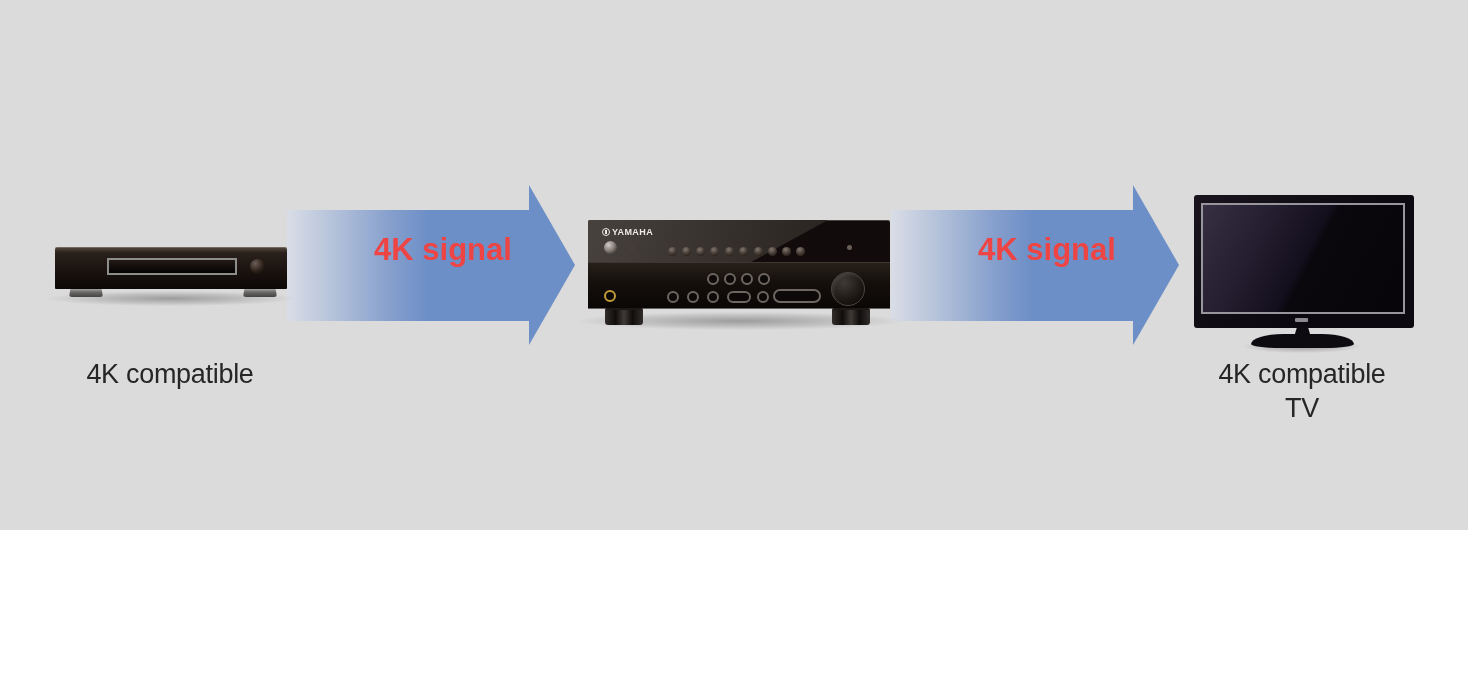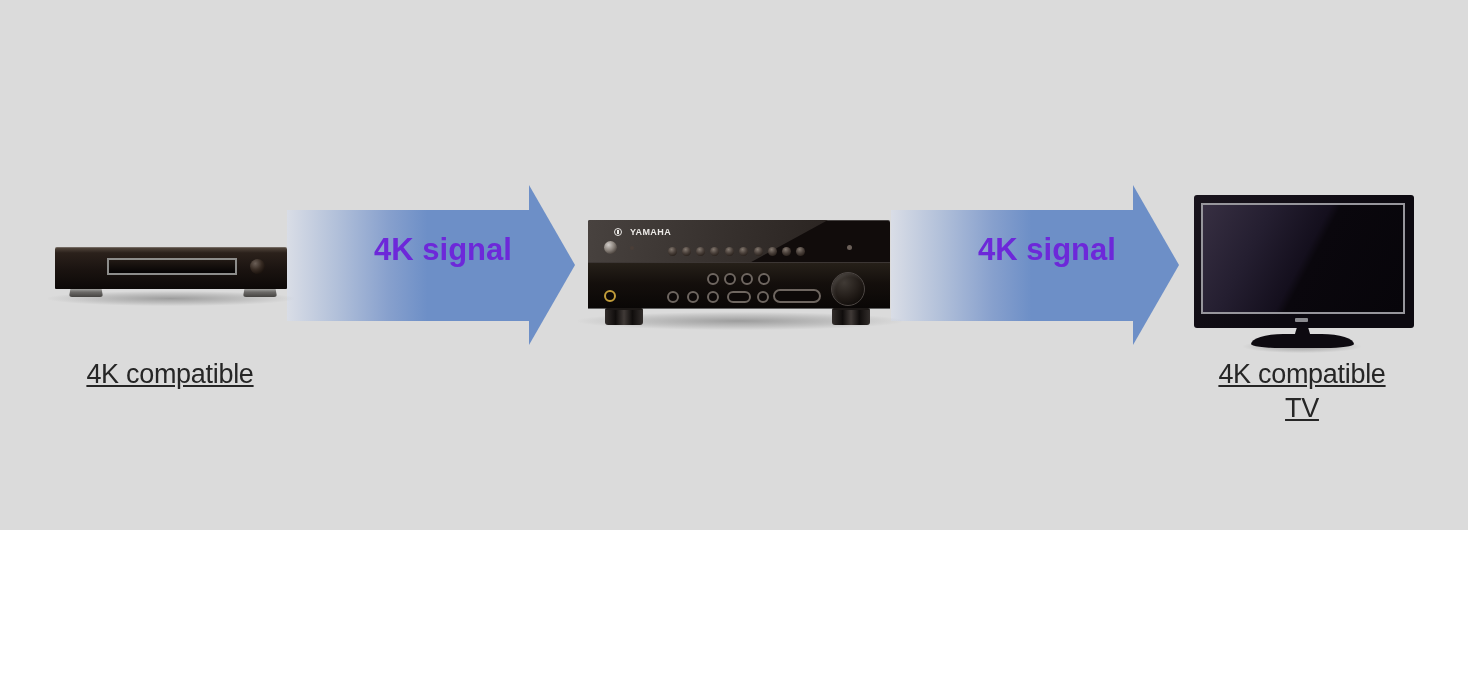--- a/index.html
+++ b/index.html
@@ -20,21 +20,21 @@
     position:absolute; left:0; top:25px; width:242px; height:111px;
     background:linear-gradient(90deg, #d9dde6 0%, #b3c1da 20%, #87a0cd 42%, #6d8fc7 58%, #6d8fc7 100%);
   }
   .arrow-head {
     position:absolute; left:242px; top:0; width:0; height:0;
     border-top:80px solid transparent; border-bottom:80px solid transparent;
     border-left:46px solid #6d8fc7;
   }
   .arrow-label {
     position:absolute; left:56px; top:48px; width:200px;
-    text-align:center; color:#6d28d9; font-size:31px; font-weight:bold; line-height:34px;
+    text-align:center; color:#ef4444; font-size:31px; font-weight:bold; line-height:34px;
   }
 
   
   .player {
     position:absolute; left:55px; top:247px; width:232px; height:42px;
     background:linear-gradient(180deg, #564a40 0%, #2b211b 14%, #1a1310 55%, #0c0807 100%);
     border-radius:2px 2px 1px 1px;
     box-shadow:inset 0 1px 0 rgba(255,255,255,0.18);
   }
   .player-tray {
@@ -60,22 +60,22 @@
     background:#110c0b; overflow:hidden;
     box-shadow:inset 0 1px 0 rgba(255,255,255,0.22);
     border-radius:2px 2px 0 0;
   }
   .rx-sheen {
     position:absolute; left:0; top:0; width:240px; height:42px;
     background:linear-gradient(100deg, #48423f 0%, #37312e 55%, #2a2421 100%);
     clip-path:polygon(0 0, 100% 0, 68% 100%, 0 100%);
   }
   .rx-brand {
-    position:absolute; left:14px; top:7px; display:flex; align-items:center; gap:8px;
-    color:#eceae7; font-size:9px; font-weight:bold; letter-spacing:0.4px;margin-left:12px;
+    position:absolute; left:14px; top:7px; display:flex; align-items:center; gap:2px;
+    color:#eceae7; font-size:9px; font-weight:bold; letter-spacing:0.4px;
   }
   .rx-brand-mark { width:8px; height:8px; border:1px solid #eceae7; border-radius:50%; position:relative; }
   .rx-brand-mark::after { content:""; position:absolute; left:2px; top:1px; width:2px; height:4px; background:#eceae7; }
   .rx-power {
     position:absolute; left:16px; top:21px; width:13px; height:13px; border-radius:50%;
     background:radial-gradient(circle at 35% 30%, #d2cdc9 0%, #8a827b 45%, #3a322d 85%);
   }
   .rx-dot { position:absolute; left:42px; top:26px; width:4px; height:4px; border-radius:50%; background:#4a3e38; }
   .rx-btn {
     position:absolute; top:27px; width:9px; height:9px; border-radius:50%;
@@ -121,21 +121,21 @@
   .tv-logo { position:absolute; left:101px; top:123px; width:13px; height:4px; background:#8b8b90; border-radius:1px; }
   .tv-neck { position:absolute; left:1294px; top:327px; width:17px; height:10px; background:#0d0a10; clip-path:polygon(18% 0, 82% 0, 100% 100%, 0 100%); }
   .tv-base {
     position:absolute; left:1251px; top:334px; width:103px; height:14px; background:#0d0a10;
     border-radius:50% 50% 45% 45% / 115% 115% 45% 45%;
   }
 
   
   .device-label {
     position:absolute; top:357px; width:300px; text-align:center;
-    color:#262626; font-size:27px; line-height:34px; letter-spacing:-0.3px;text-decoration:underline;
+    color:#262626; font-size:27px; line-height:34px; letter-spacing:-0.3px;
   }
 </style>
 </head>
 <body>
 
 <div class="canvas">
   <div class="gray-band"></div>
 
   <div class="arrow" style="left:287px;">
     <div class="arrow-body"></div>

